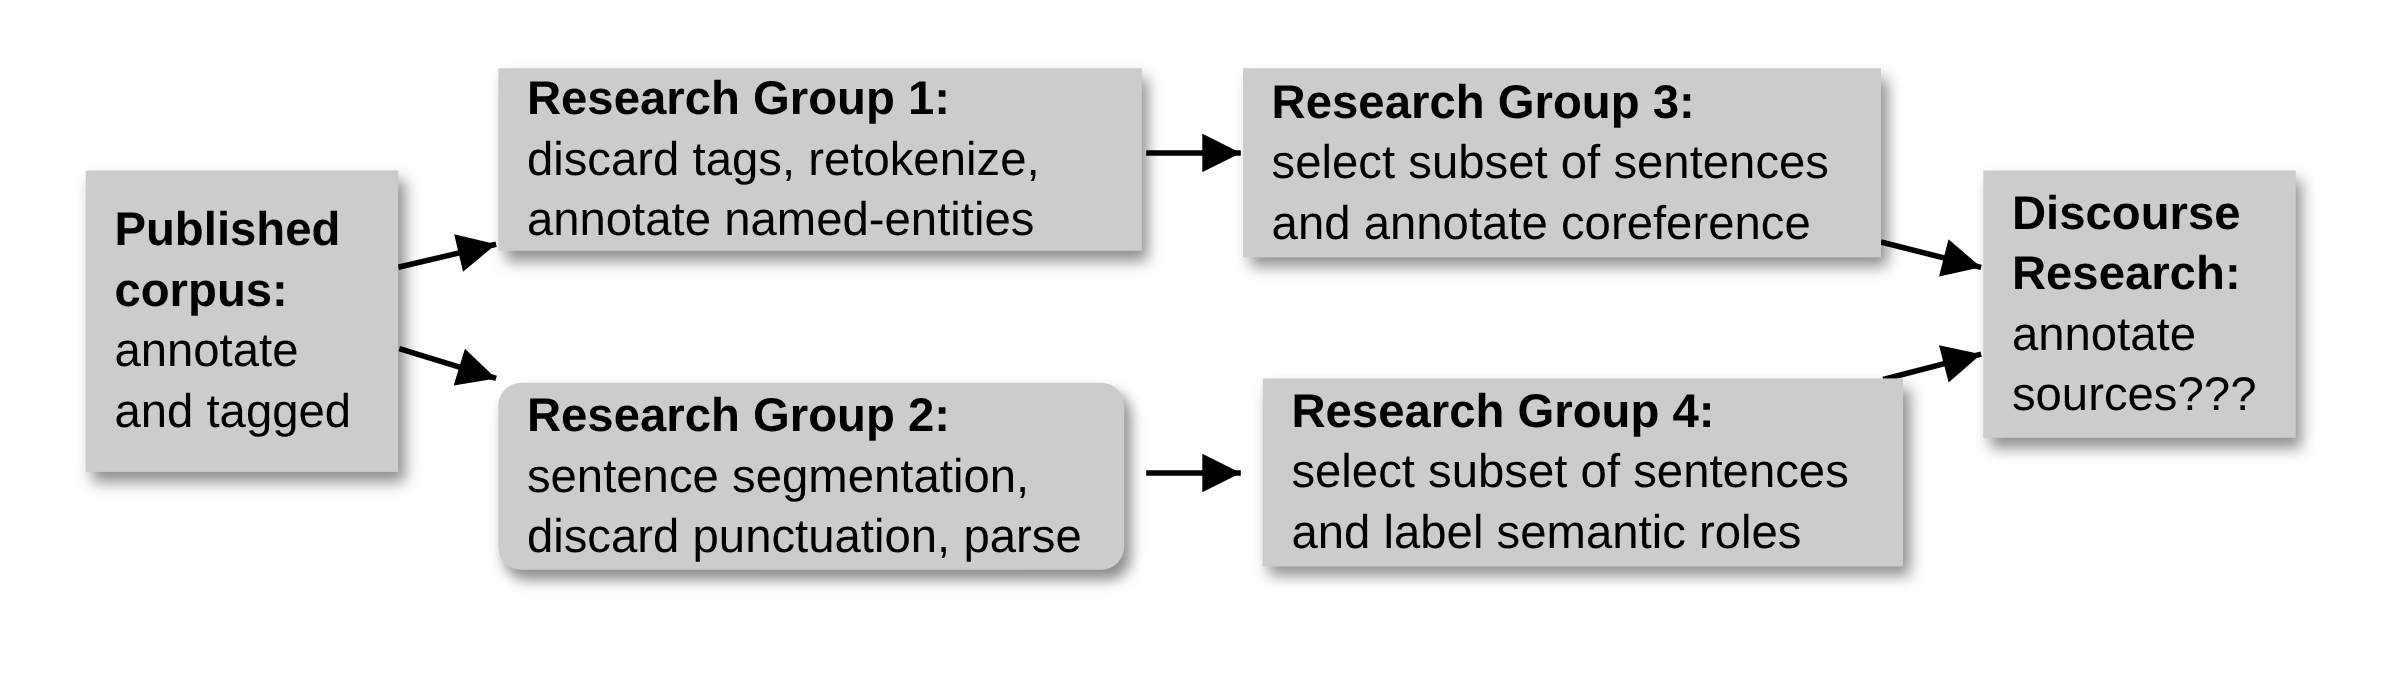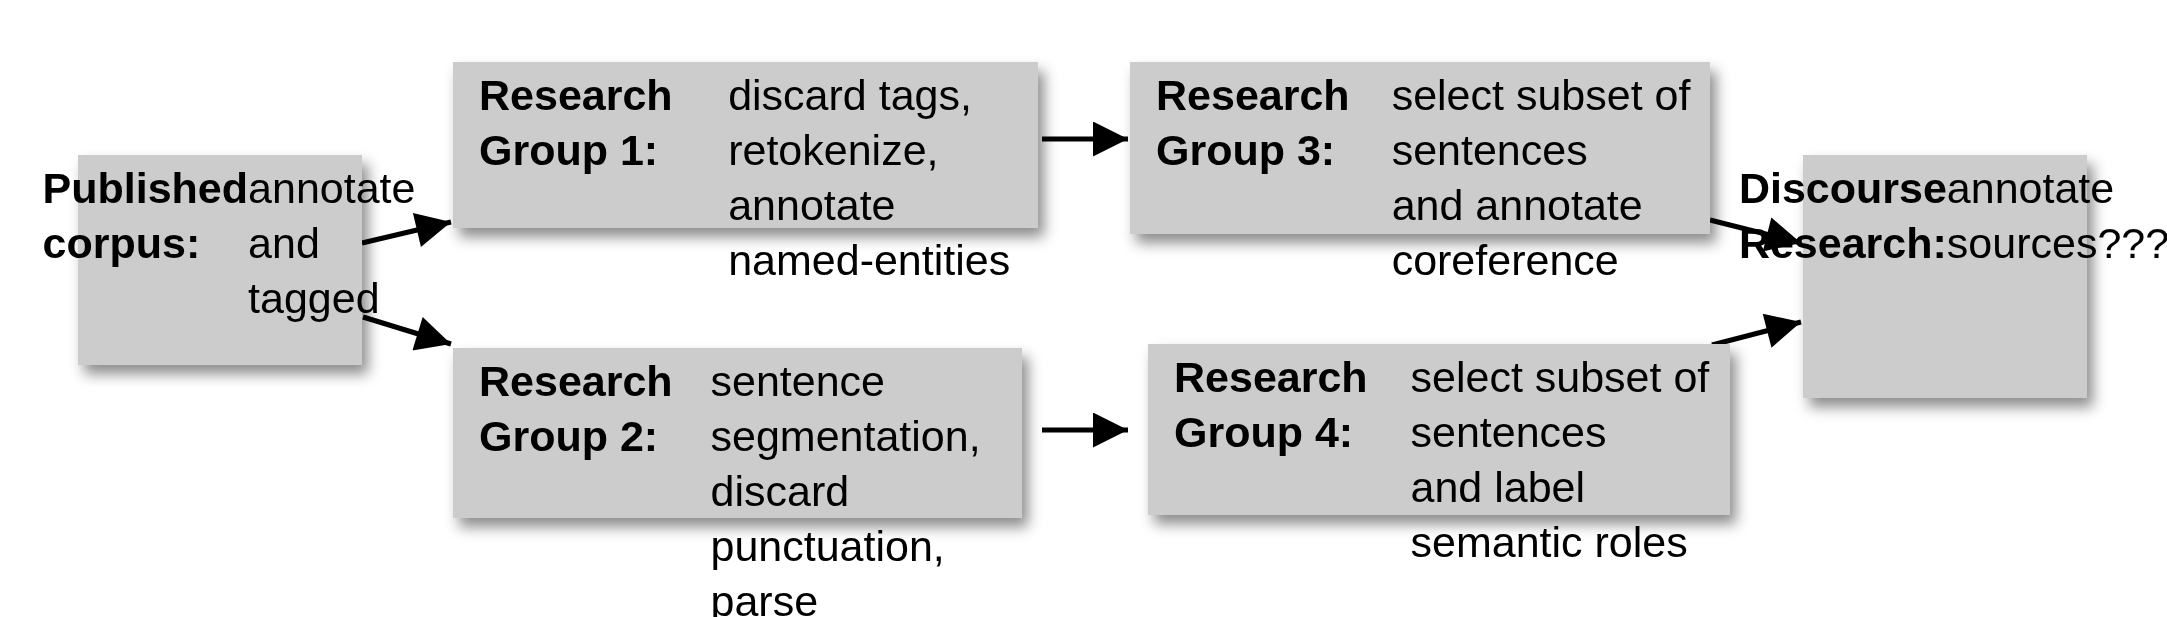--- a/index.html
+++ b/index.html
@@ -13,33 +13,33 @@
   .arrows{
     position:absolute;left:0;top:0;width:2167px;height:617px;
     pointer-events:none;
   }
   .node{
     position:absolute;
     box-sizing:border-box;
     background:#cccccc;
     color:#000000;
     display:flex;
-    flex-direction:row;
+    flex-direction:column;
     justify-content:center;
     padding:6px 8px 6px 26px;
     box-shadow:6px 9px 13px rgba(0,0,0,0.45);
     font-size:43px;
     line-height:55px;
     white-space:pre-line;
   }
   .node .title{font-weight:bold;}
-  .n-pub {left:78px;  top:155px; width:284px; height:210px;}
+  .n-pub {left:78px;  top:155px; width:284px; height:274px;}
   .n-rg1 {left:453px; top:62px;  width:585px; height:166px;}
   .n-rg3 {left:1130px;top:62px;  width:580px; height:172px;}
-  .n-rg2 {left:453px; top:348px; width:569px; height:170px;}
+  .n-rg2 {left:453px; top:348px; width:569px; height:170px;border-radius:21px;}
   .n-rg4 {left:1128px;top:344px; width:582px; height:171px;margin-left:20px;}
   .n-disc{left:1803px;top:155px; width:284px; height:243px; }
   .arrows line{stroke:#000000;stroke-width:5;}
   .arrows path{fill:#000000;}
 </style>
 </head>
 <body>
 
 <div class="canvas">
 

